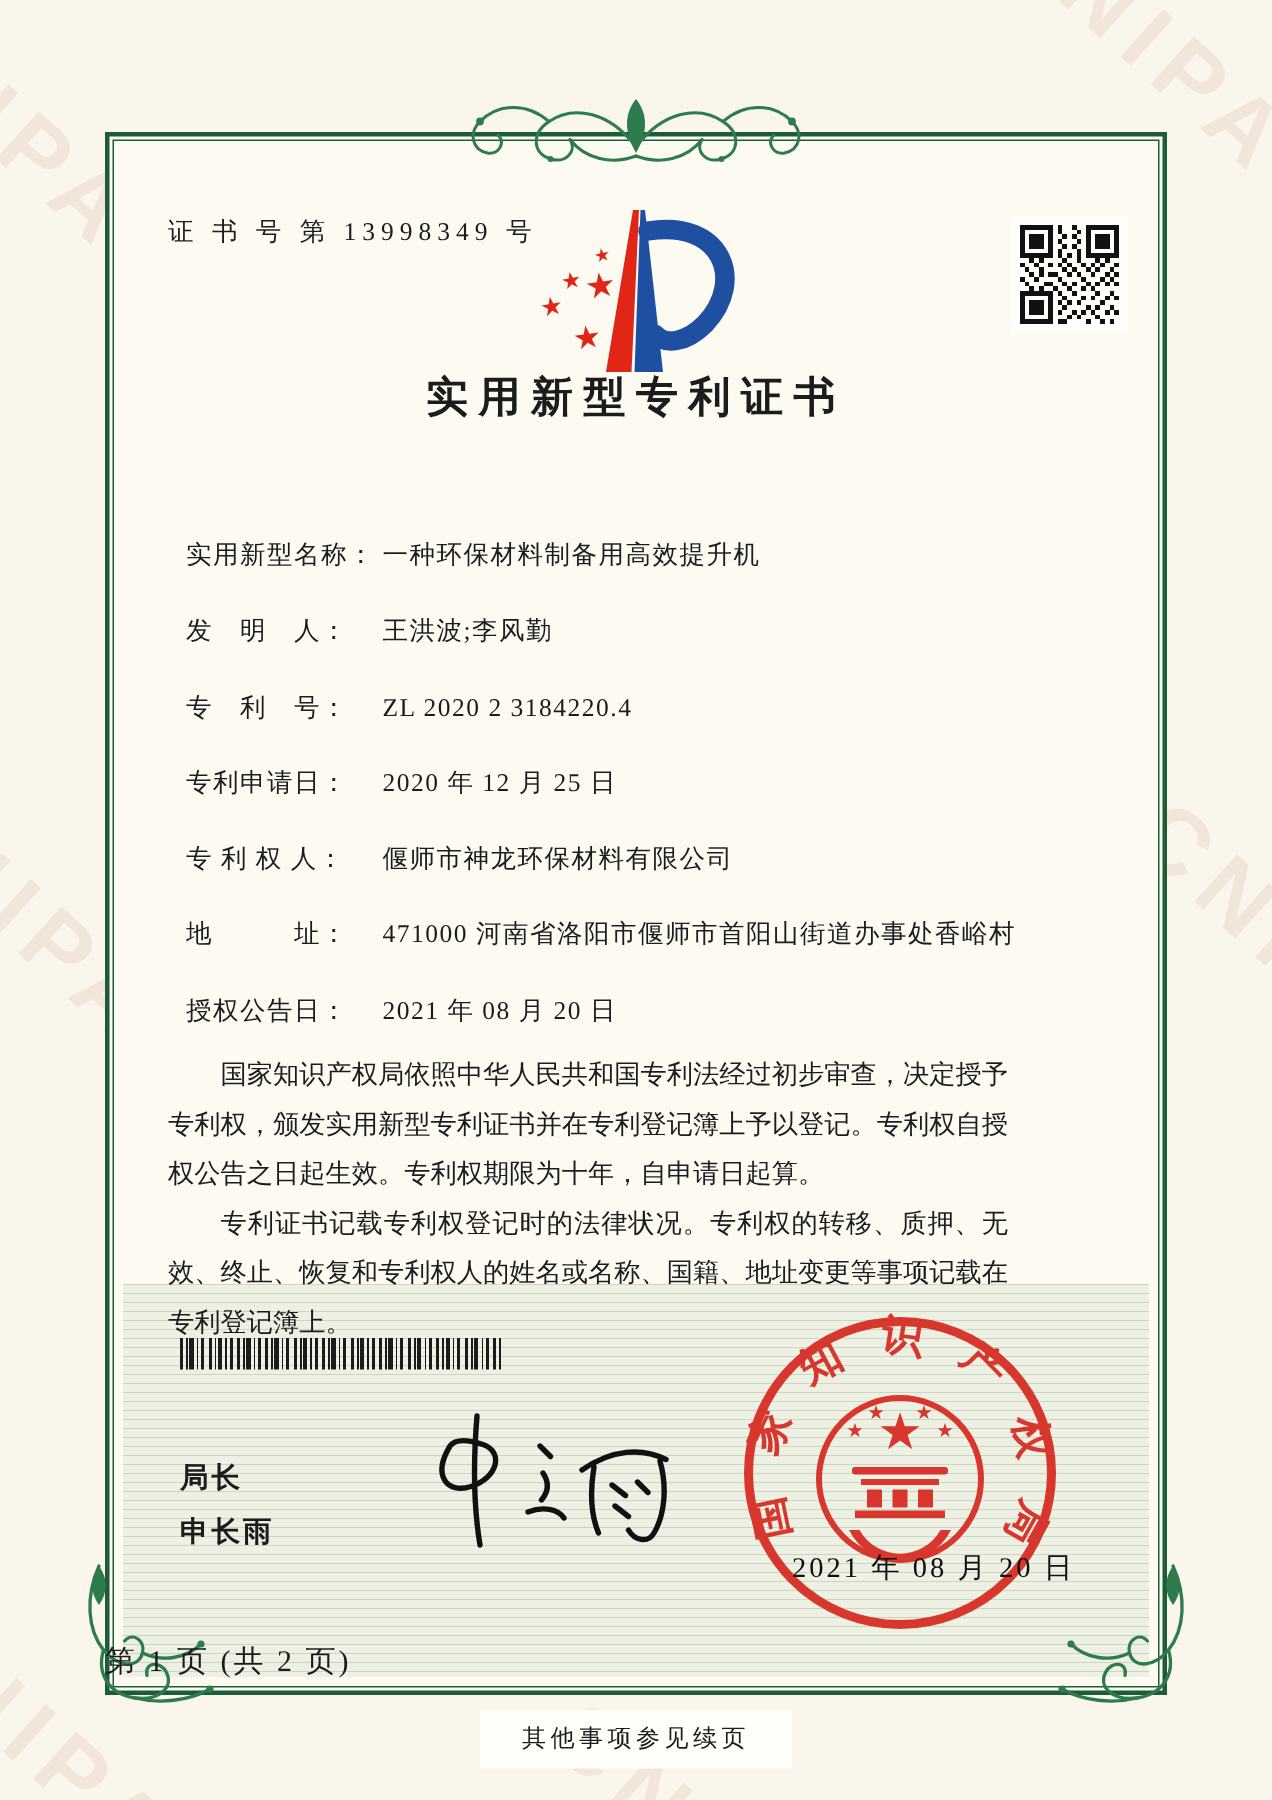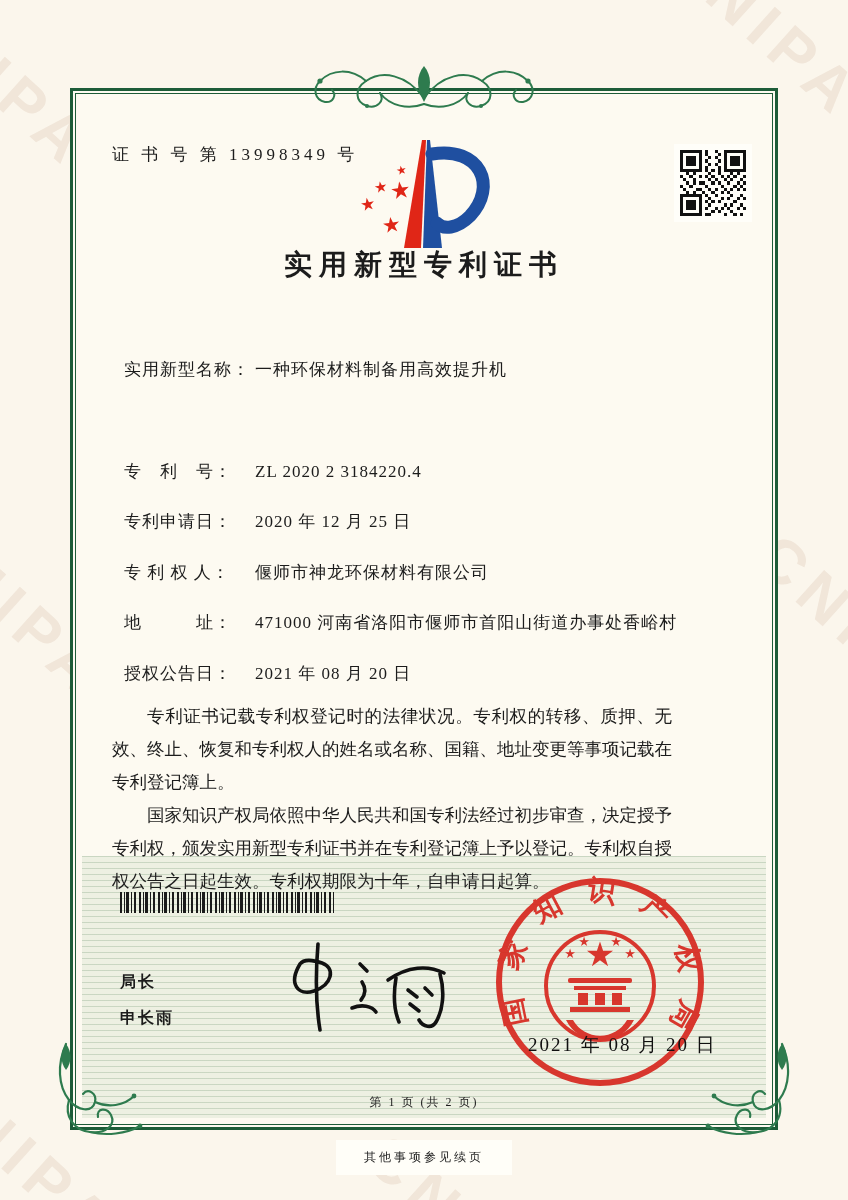--- a/index.html
+++ b/index.html
@@ -74,37 +74,37 @@
     background:repeating-linear-gradient(90deg,
       #1b1b1b 0 2px, rgba(0,0,0,0) 2px 4px,
       #1b1b1b 4px 5px, rgba(0,0,0,0) 5px 6px,
       #1b1b1b 6px 9px, rgba(0,0,0,0) 9px 11px,
       #1b1b1b 11px 12px, rgba(0,0,0,0) 12px 14px,
       #1b1b1b 14px 16px, rgba(0,0,0,0) 16px 19px);
   }
   .commissioner-label, .commissioner-name {
     position:absolute; left:120px;
     font-family:Liberation Mono, monospace;
-    font-size:16px; font-weight:600; letter-spacing:2px;
+    font-size:19px; font-weight:600; letter-spacing:2px;
   }
   .commissioner-label { top:972px; }
   .commissioner-name  { top:1008px; }
   .signature { position:absolute; left:256px; top:938px; }
   .seal { position:absolute; left:492px; top:874px; opacity:0.92; z-index:5; }
   .seal-date {
     position:absolute; left:528px; top:1032px; z-index:6;
     font-size:19px; letter-spacing:2px; color:#101010; white-space:nowrap;
   }
   .page-info {
-    position:absolute; left:70px; top:1094px; width:708px; text-align:center;
-    font-size:12px; letter-spacing:2px;
+    position:absolute; left:70px; top:1094px; width:708px; 
+    font-size:20px; letter-spacing:2px;
   }
   .note-box {
     position:absolute; left:50%; top:1140px; transform:translateX(-50%);
-    background:#fffef8; padding:9px 28px; font-size:12px; letter-spacing:3px;
+    background:#fffef8; padding:9px 28px; font-size:16px; letter-spacing:3px;
     z-index:4; white-space:nowrap;
   }
 </style>
 </head>
 <body>
 
 <span class="wm" style="left:-70px; top:-30px;">CNIPA</span>
 <span class="wm" style="left:700px; top:-80px;">CNIPA</span>
 <span class="wm inner" style="left:225px; top:115px;">CNIPA</span>
 <span class="wm inner" style="left:470px; top:330px;">CNIPA</span>
@@ -221,39 +221,42 @@
                  M8,20h1v1h-1z M9,20h1v1h-1z M14,20h1v1h-1z M17,20h1v1h-1z M19,20h1v1h-1z"></path>
       </g>
     </svg>
   </div>
 
   <div class="title">实用新型专利证书</div>
 
   <div class="row" style="top:358px;">
     <span class="lbl">实用新型名称：</span><span class="val">一种环保材料制备用高效提升机</span>
   </div>
+  <div class="row" style="top:409px;">
+    <span class="lbl">发　明　人：</span><span class="val">王洪波;李风勤</span>
+  </div>
   <div class="row" style="top:460px;">
     <span class="lbl">专　利　号：</span><span class="val">ZL 2020 2 3184220.4</span>
   </div>
   <div class="row" style="top:510px;">
     <span class="lbl">专利申请日：</span><span class="val">2020 年 12 月 25 日</span>
   </div>
   <div class="row" style="top:561px;">
     <span class="lbl">专 利 权 人：</span><span class="val">偃师市神龙环保材料有限公司</span>
   </div>
   <div class="row" style="top:611px;">
     <span class="lbl">地　　　址：</span><span class="val">471000 河南省洛阳市偃师市首阳山街道办事处香峪村</span>
   </div>
   <div class="row" style="top:662px;">
     <span class="lbl">授权公告日：</span><span class="val">2021 年 08 月 20 日</span>
   </div>
 
   <div class="paras">
+    <p>国家知识产权局依照中华人民共和国专利法经过初步审查，决定授予专利权，颁发实用新型专利证书并在专利登记簿上予以登记。专利权自授权公告之日起生效。专利权期限为十年，自申请日起算。</p>
     <p>专利证书记载专利权登记时的法律状况。专利权的转移、质押、无效、终止、恢复和专利权人的姓名或名称、国籍、地址变更等事项记载在专利登记簿上。</p>
-    <p>国家知识产权局依照中华人民共和国专利法经过初步审查，决定授予专利权，颁发实用新型专利证书并在专利登记簿上予以登记。专利权自授权公告之日起生效。专利权期限为十年，自申请日起算。</p>
   </div>
 
   <div class="barcode"></div>
 
   <div class="commissioner-label">局长</div>
   <div class="commissioner-name">申长雨</div>
 
   <svg class="signature" width="200" height="100" viewBox="0 0 200 100">
     <g stroke="#111" stroke-width="3.6" fill="none" stroke-linecap="round" stroke-linejoin="round">
       <path d="M62,6 C60,30 59,62 64,92"></path>

